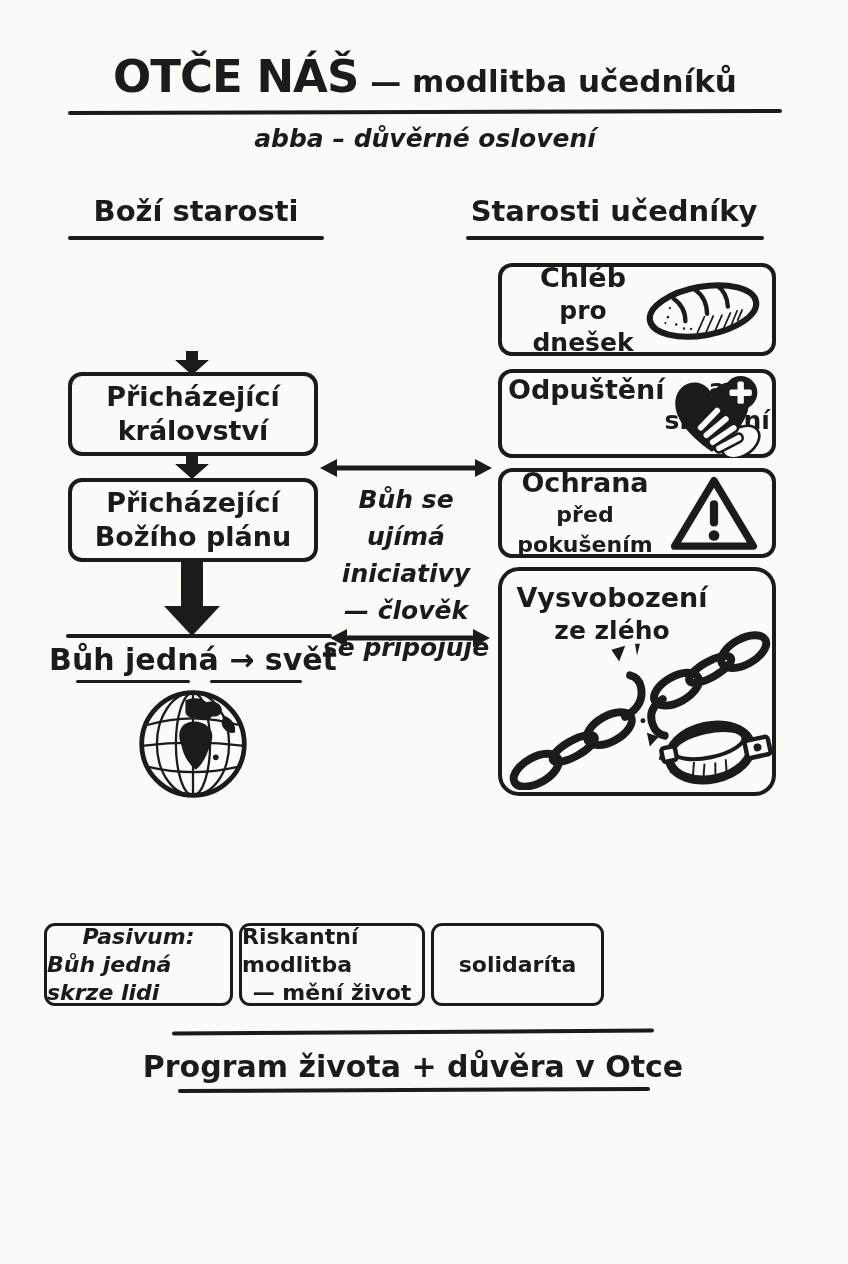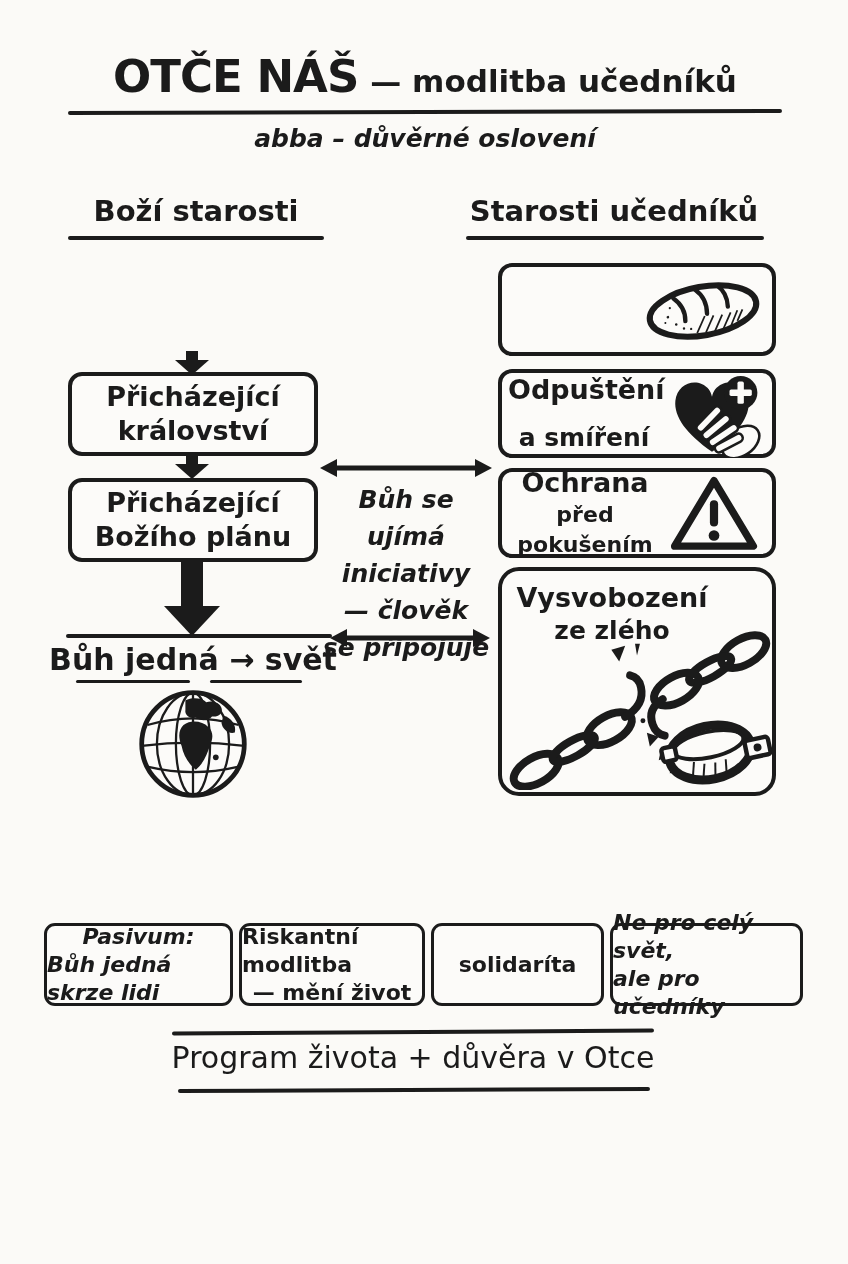--- a/index.html
+++ b/index.html
@@ -23,38 +23,38 @@
   .title-sub  { font-size:31px; font-weight:700; margin-left:12px; }
   .subtitle   { font-size:25px; font-weight:600; font-style:italic; }
   .col-hdr    { font-size:29px; font-weight:800; }
   .bx-l1 { font-size:27px; font-weight:700; line-height:34px; }
   .bx-l2 { font-size:25px; font-weight:700; line-height:32px; }
   .bx-l2-sm { font-size:22px; font-weight:700; line-height:30px; }
   .note-line { font-size:25px; font-weight:600; font-style:italic; line-height:37px; text-align:center; }
   .result-txt { font-size:30px; font-weight:800; }
   .brow-l { font-size:22px; font-weight:600; line-height:28px; }
   .italic { font-style:italic; }
-  .banner-txt { font-size:30px; font-weight:400; }
+  .banner-txt { font-size:30px; font-weight:700;margin-top:9px; }
   svg { display:block; }
 </style>
 </head>
 <body>
 
 <div class="stage">
 
   <div class="abs ctr" style="left:60px; top:50px; width:730px;">
     <span class="title-main">OTČE NÁŠ</span><span class="title-sub">— modlitba učedníků</span>
   </div>
   <div class="hline" style="left:68px; top:110px; width:714px; height:4px; transform:rotate(-0.15deg);"></div>
   <div class="abs ctr subtitle" style="left:70px; top:124px; width:710px;">abba – důvěrné oslovení</div>
 
   <div class="abs ctr col-hdr" style="left:60px; top:194px; width:272px;">Boží starosti</div>
   <div class="hline" style="left:68px; top:236px; width:256px; height:4px;"></div>
 
-  <div class="abs ctr col-hdr" style="left:458px; top:194px; width:312px;">Starosti učedníků</div>
+  <div class="abs ctr col-hdr" style="left:458px; top:194px; width:312px;">Starosti učedníky</div>
   <div class="hline" style="left:466px; top:236px; width:298px; height:4px;"></div>
 
 
   <svg class="abs" style="left:172px; top:351px;" width="40" height="24" viewBox="0 0 40 24">
     <rect x="14" y="0" width="12" height="10" fill="#1b1b1b"></rect>
     <polygon points="3,9 37,9 20,24" fill="#1b1b1b"></polygon>
   </svg>
 
   <div class="box" style="left:68px; top:372px; width:250px; height:84px;">
     <div class="bx-l1">Přicházející</div>
@@ -108,20 +108,24 @@
     <div class="note-line">se připojuje</div>
   </div>
 
   <svg class="abs" style="left:330px; top:629px;" width="160" height="18" viewBox="0 0 160 18">
     <line x1="12" y1="9" x2="148" y2="9" stroke="#1b1b1b" stroke-width="5"></line>
     <polygon points="17,0 0,9 17,18" fill="#1b1b1b"></polygon>
     <polygon points="143,0 160,9 143,18" fill="#1b1b1b"></polygon>
   </svg>
 
   <div class="box" style="left:498px; top:263px; width:278px; height:93px; align-items:flex-start;">
+    <div class="abs" style="left:6px; top:0; height:100%; width:150px; display:flex; flex-direction:column; justify-content:center; text-align:center;">
+      <div class="bx-l1">Chléb</div>
+      <div class="bx-l2">pro dnešek</div>
+    </div>
     <svg class="abs" style="right:0px; top:4px;" width="138" height="80" viewBox="0 0 150 92">
       <g transform="rotate(-10 75 46)">
         <ellipse cx="75" cy="46" rx="62" ry="28" fill="#fcfbf9" stroke="#1b1b1b" stroke-width="7"></ellipse>
         <path d="M44 26 Q56 38 53 54" fill="none" stroke="#1b1b1b" stroke-width="5" stroke-linecap="round"></path>
         <path d="M70 20 Q82 32 79 50" fill="none" stroke="#1b1b1b" stroke-width="5" stroke-linecap="round"></path>
         <path d="M96 20 Q106 30 104 46" fill="none" stroke="#1b1b1b" stroke-width="5" stroke-linecap="round"></path>
         <g stroke="#1b1b1b" stroke-width="2">
           <line x1="64" y1="70" x2="76" y2="52"></line>
             <line x1="74" y1="71" x2="86" y2="53"></line>
           <line x1="84" y1="72" x2="96" y2="54"></line>
@@ -135,21 +139,21 @@
             <circle cx="38" cy="36" r="1.3"></circle>
           <circle cx="50" cy="62" r="1.4"></circle>
             <circle cx="30" cy="52" r="1.2"></circle>
             <circle cx="58" cy="64" r="1.3"></circle>
         </g>
       </g>
     </svg>
   </div>
 
   <div class="box" style="left:498px; top:369px; width:278px; height:89px; align-items:flex-start;">
-    <div class="abs" style="left:6px; top:0; height:100%; width:152px; display:flex; flex-direction:column; justify-content:space-between; text-align:center;">
+    <div class="abs" style="left:6px; top:0; height:100%; width:152px; display:flex; flex-direction:row; justify-content:space-between; text-align:center;">
       <div class="bx-l1">Odpuštění</div>
       <div class="bx-l2">a smíření</div>
     </div>
     <svg class="abs" style="right:4px; top:-1px;" width="112" height="86" viewBox="0 0 120 108">
       <path d="M60 100 C28 78 12 56 14 36 C16 18 33 9 47 15 C55 18.5 58.5 24 60 31 C61.5 24 65 18.5 73 15 C87 9 104 18 106 36 C108 56 92 78 60 100 Z" fill="#1b1b1b"></path>
       <circle cx="96" cy="26" r="21" fill="#1b1b1b"></circle>
       <rect x="92" y="12" width="8" height="28" rx="2" fill="#fcfbf9"></rect>
       <rect x="82" y="22" width="28" height="8" rx="2" fill="#fcfbf9"></rect>
       <g fill="#fcfbf9" stroke="#1b1b1b" stroke-width="3.2">
         <ellipse cx="96" cy="88" rx="26" ry="17" transform="rotate(-35 96 88)"></ellipse>
@@ -217,22 +221,18 @@
     <div class="brow-l italic" style="font-weight:700;">Pasivum:</div>
     <div class="brow-l italic">Bůh jedná skrze lidi</div>
   </div>
   <div class="box box-sm" style="left:239px; top:923px; width:186px; height:83px;">
     <div class="brow-l">Riskantní modlitba</div>
     <div class="brow-l">— mění život</div>
   </div>
   <div class="box box-sm" style="left:431px; top:923px; width:173px; height:83px;">
     <div class="brow-l">solidaríta</div>
   </div>
-  <div class="box box-sm" style="left:610px; top:923px; width:193px; height:83px;">
-    <div class="brow-l italic">Ne pro celý svět,</div>
-    <div class="brow-l italic">ale pro učedníky</div>
-  </div>
 
   <div class="hline" style="left:172px; top:1030px; width:482px; height:4px; transform:rotate(-0.35deg);"></div>
   <div class="abs ctr banner-txt" style="left:130px; top:1040px; width:566px;">Program života + důvěra v Otce</div>
   <div class="hline" style="left:178px; top:1088px; width:472px; height:4px; transform:rotate(-0.25deg);"></div>
 
 </div>
 
 </body></html>

